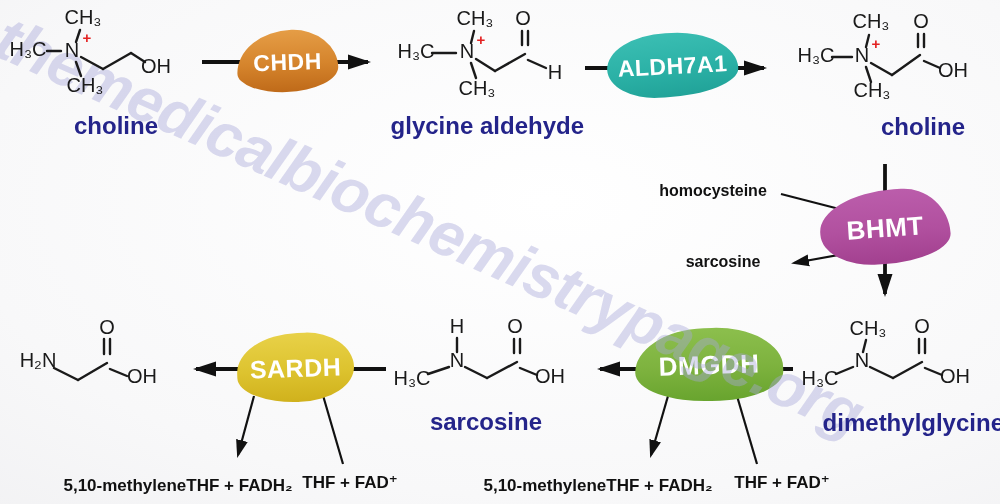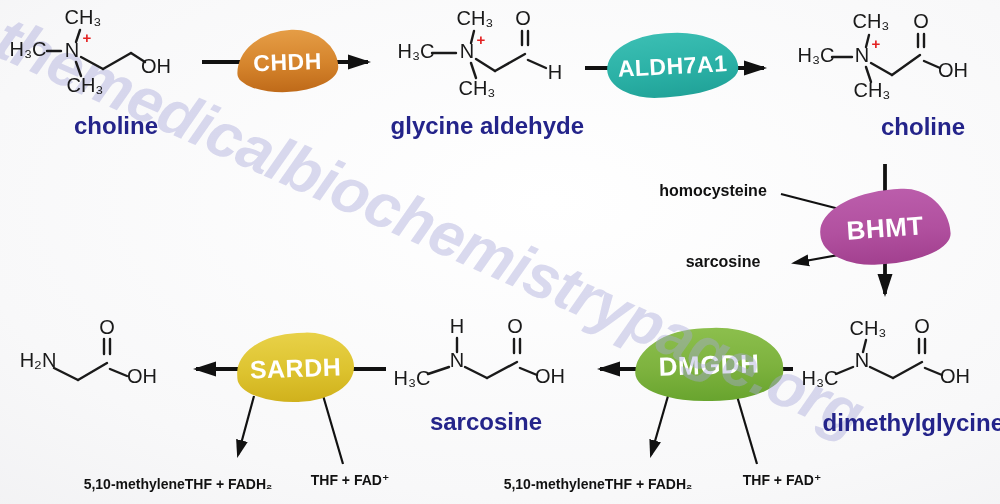--- a/index.html
+++ b/index.html
@@ -42,21 +42,21 @@
     text-anchor:middle; dominant-baseline:middle;}
   .mol text.plus{fill:#e32222; font-size:15px; font-weight:bold;}
   .mol-label{
     position:absolute; z-index:4; font-weight:bold; font-size:24px; color:#24248a;
     text-align:right; white-space:nowrap;
   }
   .rx-label{
     position:absolute; z-index:4; font-weight:bold; font-size:16px; color:#111;
     text-align:center; white-space:nowrap;
   }
-  .rx-small{font-size:14px;}
+  .rx-small{font-size:17px;}
 </style>
 </head>
 <body>
 
 <div class="stage">
 
   <svg class="layer arrows" viewBox="0 0 1000 504">
     <defs>
       <marker id="ah-big" markerUnits="userSpaceOnUse" markerWidth="24" markerHeight="17" refX="20" refY="8.5" orient="auto">
         <path d="M0,1 L23,8.5 L0,16 Z" fill="#111"></path>

